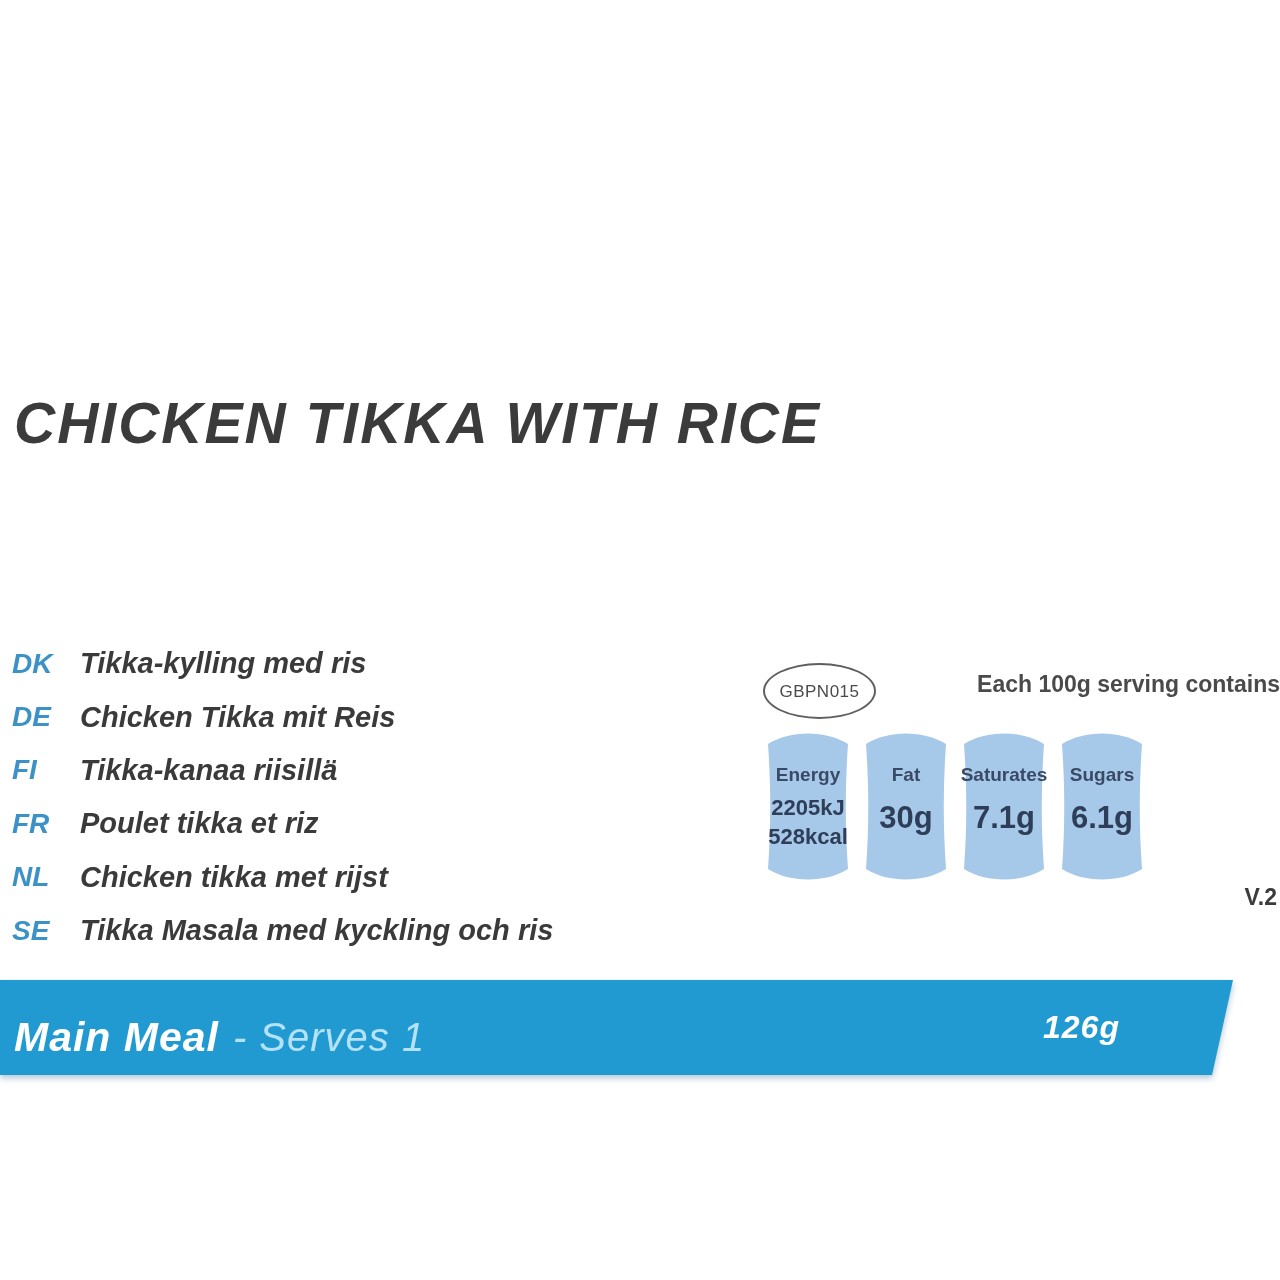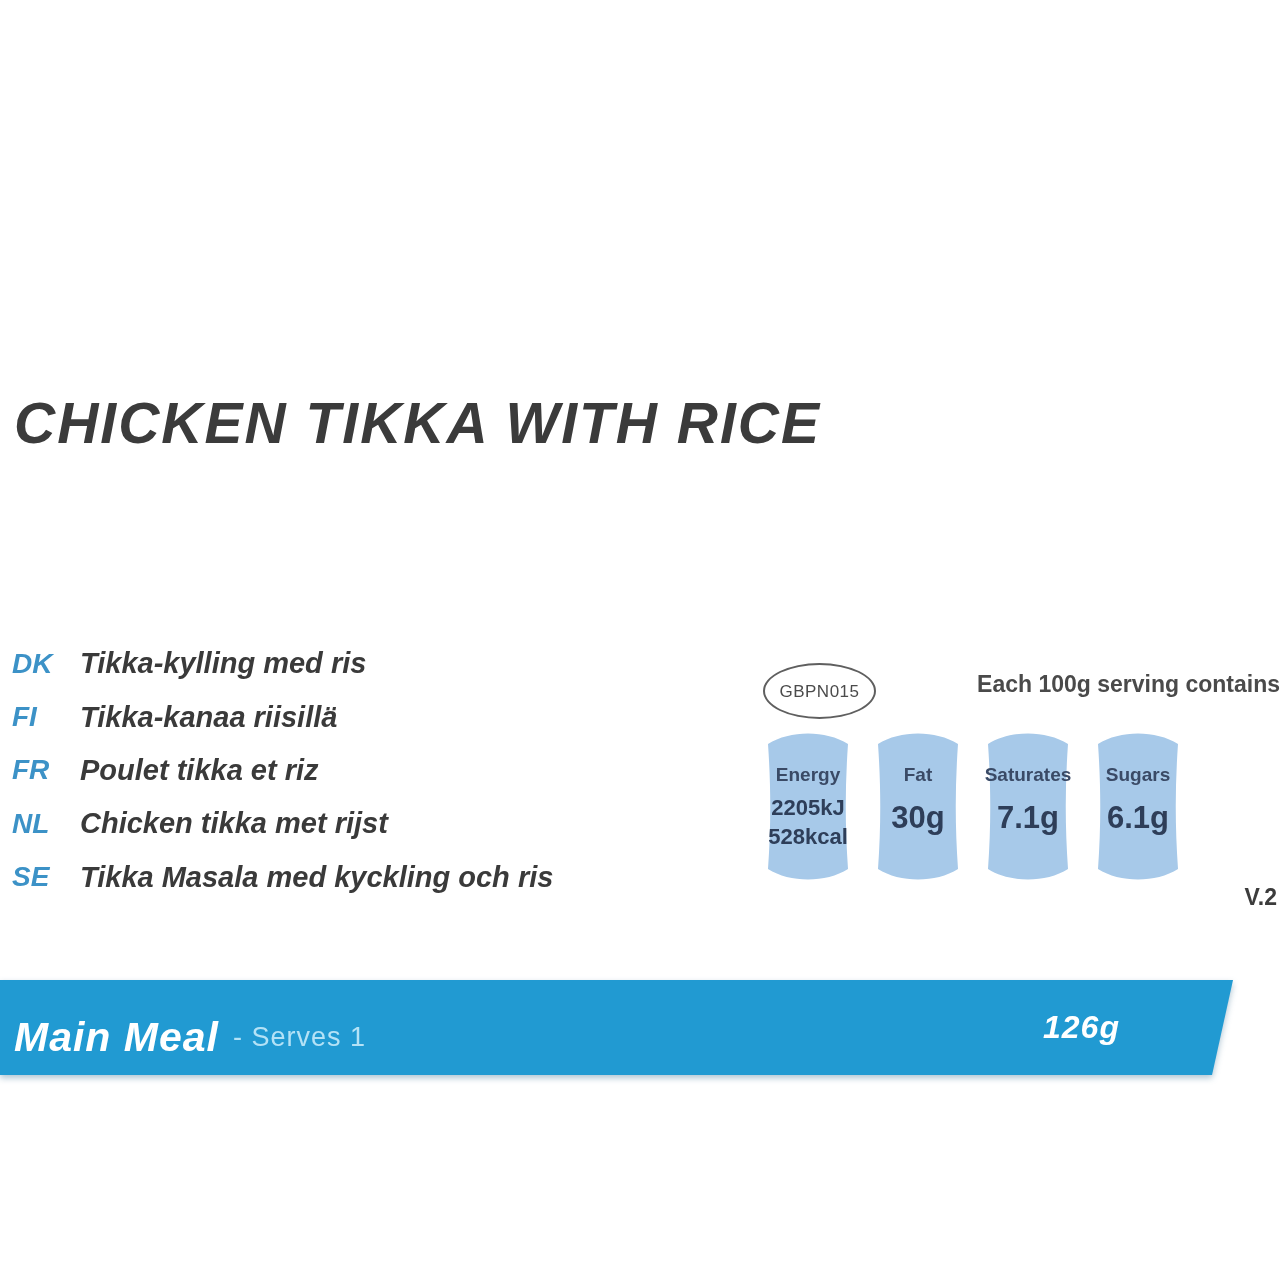--- a/index.html
+++ b/index.html
@@ -47,22 +47,23 @@
     white-space: nowrap;
   }
   .banner-category {
     font-size: 41px;
     font-weight: 700;
     font-style: italic;
     color: #ffffff;
     letter-spacing: 1px;
   }
   .banner-serves {
-    font-size: 27px;
+    font-size: 40px;
     font-weight: 400;
+    font-style: italic;
     color: #b4e2f6;
     margin-left: 14px;
     letter-spacing: 1px;
   }
   .banner-weight {
     position: absolute;
     left: 1043px; top: 0; height: 95px;
     display: flex; align-items: center;
     font-size: 32px;
     font-weight: 700;
@@ -124,21 +125,21 @@
     font-weight: 700;
     color: #4a4a4a;
     white-space: nowrap;
   }
 
   
   .pills {
     position: absolute;
     left: 762px; top: 730px;
     display: flex;
-    gap: 18px;
+    gap: 6px;
   }
   .pill {
     position: relative;
     width: 92px; height: 153px;
   }
   .pill svg {
     position: absolute;
     left: 0; top: 0;
     width: 92px; height: 153px;
     display: block;
@@ -194,20 +195,24 @@
       <div class="banner-weight">126g</div>
     </div>
   </div>
 
   <div class="langs">
     <div class="lang-row">
       <span class="lang-code">DK</span>
       <span class="lang-text">Tikka-kylling med ris</span>
     </div>
     <div class="lang-row">
+      <span class="lang-code">DE</span>
+      <span class="lang-text">Chicken Tikka mit Reis</span>
+    </div>
+    <div class="lang-row">
       <span class="lang-code">FI</span>
       <span class="lang-text">Tikka-kanaa riisillä</span>
     </div>
     <div class="lang-row">
       <span class="lang-code">FR</span>
       <span class="lang-text">Poulet tikka et riz</span>
     </div>
     <div class="lang-row">
       <span class="lang-code">NL</span>
       <span class="lang-text">Chicken tikka met rijst</span>

